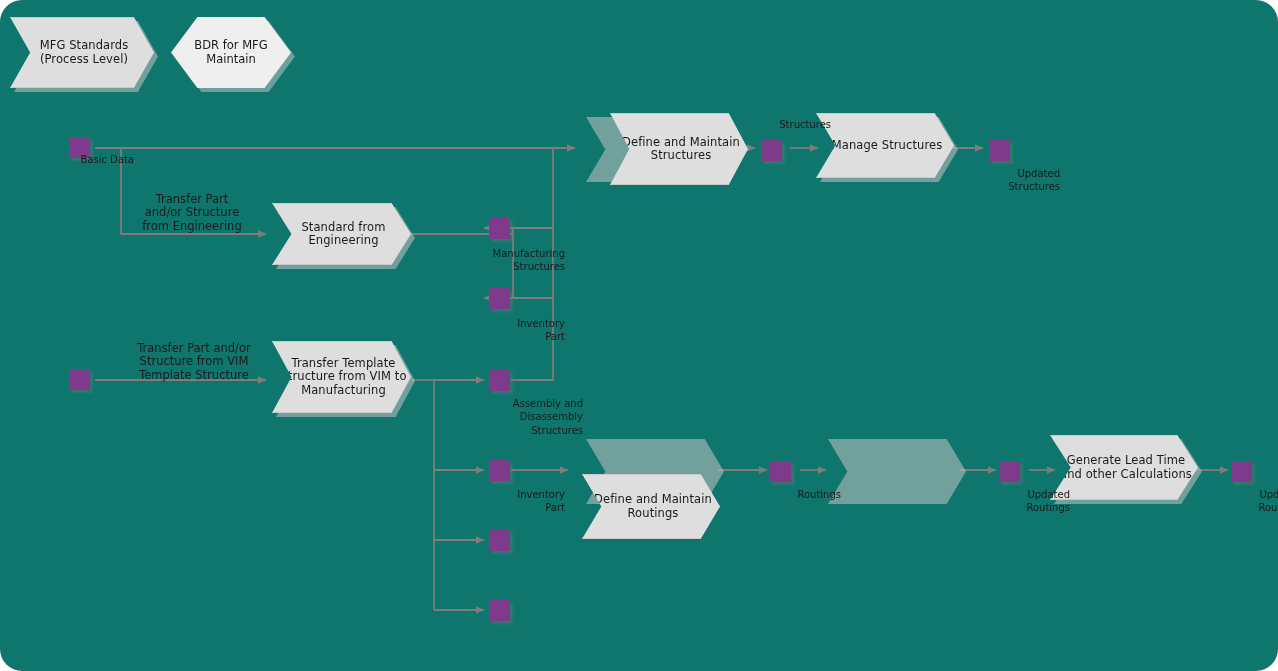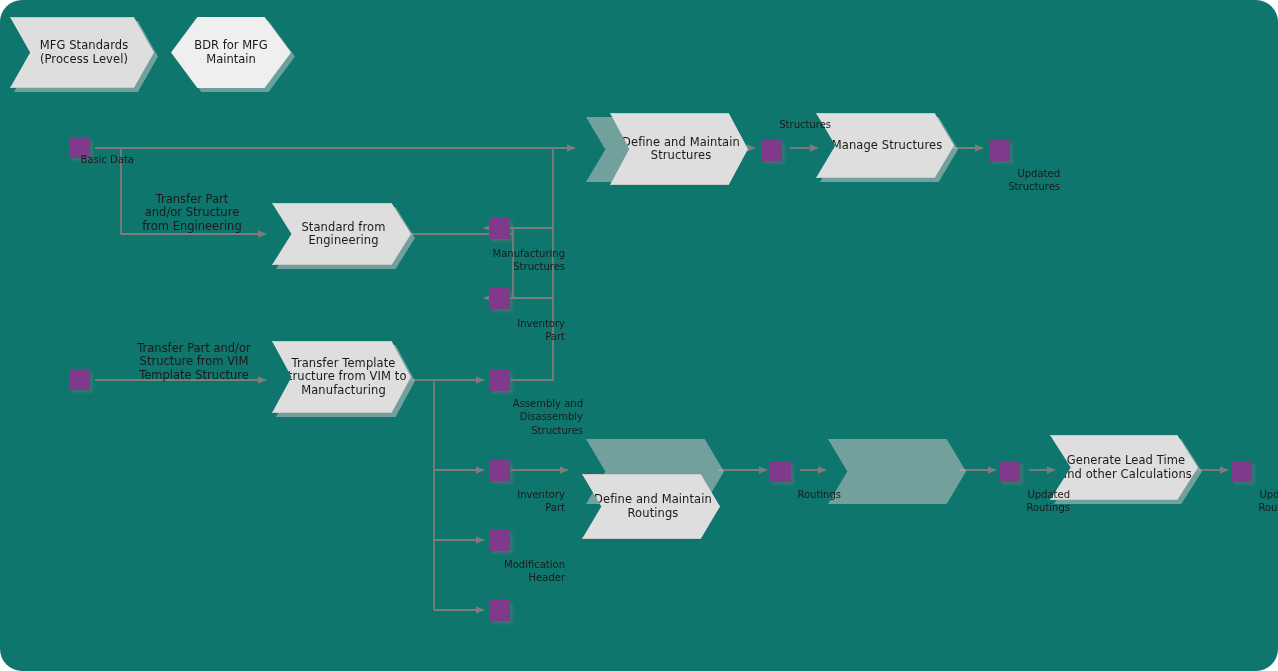--- a/index.html
+++ b/index.html
@@ -216,22 +216,20 @@
   <div class="data-node" style="left:489px;top:370px;"></div>
   <div class="label" style="left:416px;top:397px;width:130px;padding-left:37px;">Assembly and
 Disassembly
 Structures</div>
 
   <div class="data-node" style="left:489px;top:460px;"></div>
   <div class="label" style="left:435px;top:488px;width:130px;">Inventory
 Part</div>
 
   <div class="data-node" style="left:489px;top:530px;"></div>
-  <div class="label" style="left:435px;top:558px;width:130px;">Modification
-Header</div>
 
   <div class="data-node" style="left:489px;top:600px;"></div>
 
   <div class="data-node" style="left:761px;top:140px;"></div>
   <div class="label" style="left:711px;top:118px;width:120px;">Structures</div>
 
   <div class="data-node" style="left:989px;top:140px;"></div>
   <div class="label" style="left:940px;top:167px;width:120px;">Updated
 Structures</div>
 

